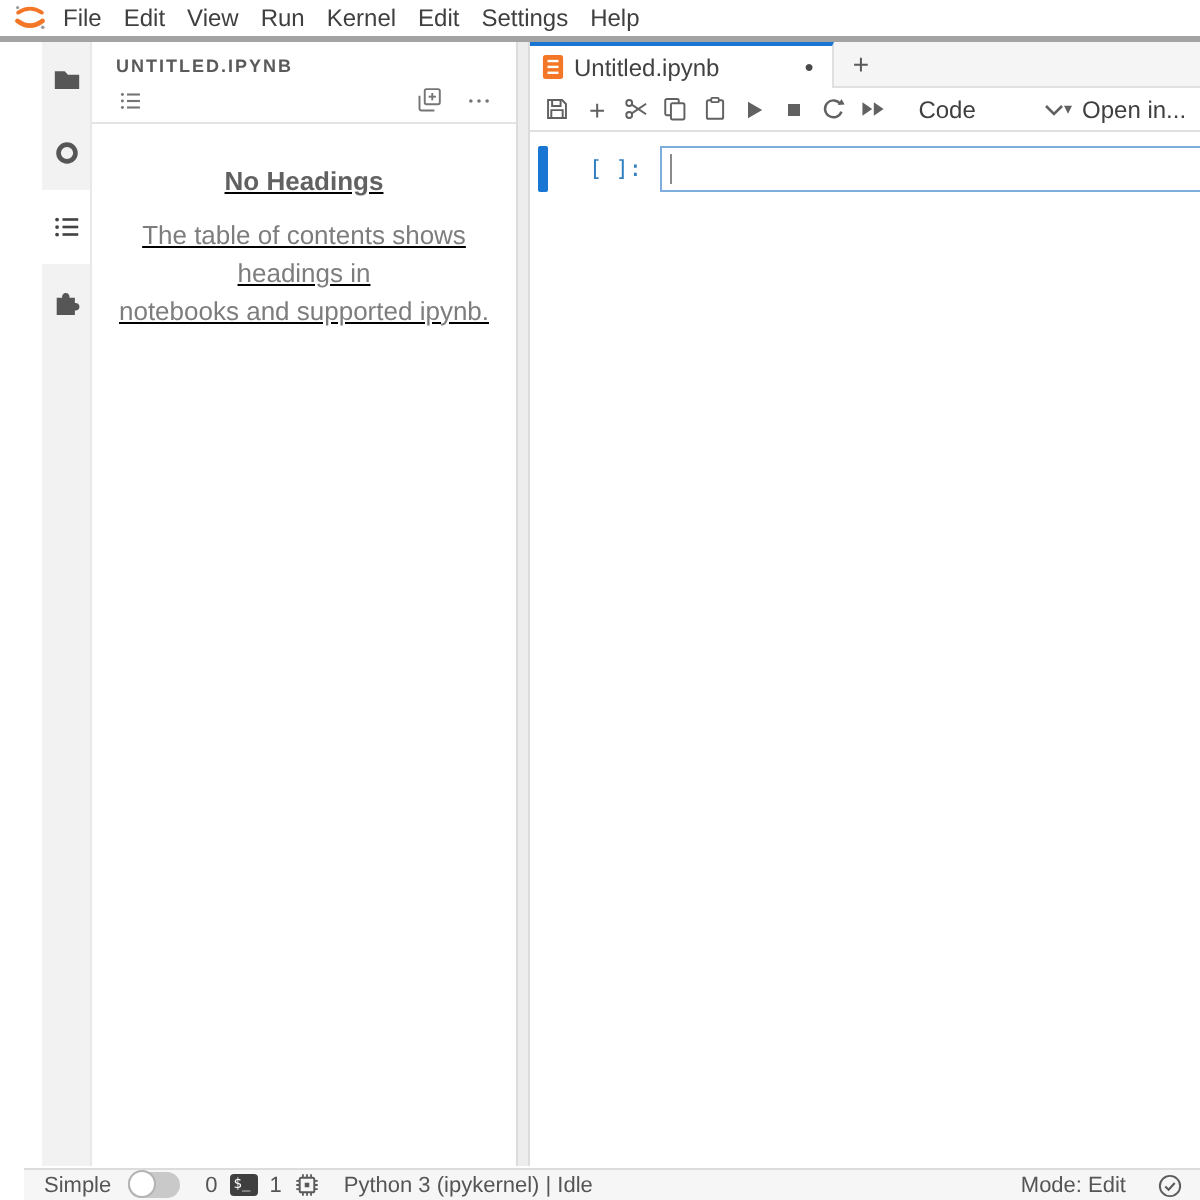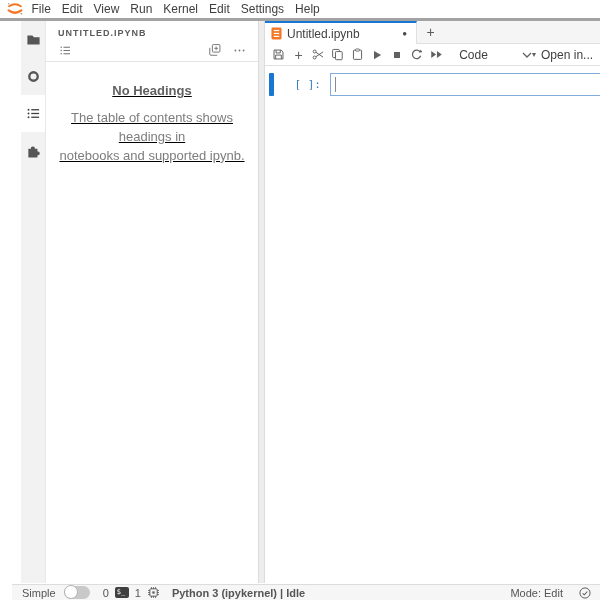--- a/index.html
+++ b/index.html
@@ -63,21 +63,21 @@
     display:flex;align-items:center;font-size:11px;color:#555;padding:0 8px 0 10px;box-sizing:border-box;margin-left:12px;}
   .sb-left{display:flex;align-items:center;}
   .sb-right{margin-left:auto;display:flex;align-items:center;justify-content:center;}
   .toggle{width:26px;height:13px;border-radius:7px;background:#c9c9c9;position:relative;margin-left:8px;}
   .knob{position:absolute;left:0;top:-1px;width:14px;height:14px;border-radius:50%;background:#fff;
     border:1px solid #b3b3b3;box-sizing:border-box;}
   .sb-num{margin-left:13px;}
   .term-ico{margin-left:6px;width:14px;height:11px;background:#3f3f3f;border-radius:2px;color:#fff;
     font-family:"DejaVu Sans Mono",monospace;font-size:7px;line-height:11px;padding-left:2px;box-sizing:border-box;}
   .chip{margin-left:6px;display:flex;align-items:center;}
-  .kstatus{margin-left:12px;font-weight:bold;}
+  .kstatus{margin-left:12px;}
   .mode{margin-right:15px;}
   svg{display:block;}
 </style>
 </head>
 <body>
 
 <div class="app">
 
   <div class="menubar">
     <span class="logo">

